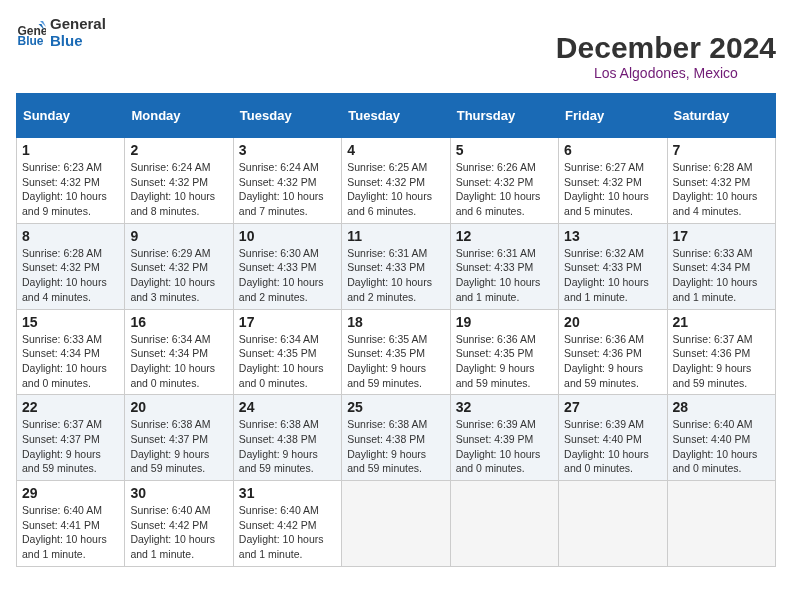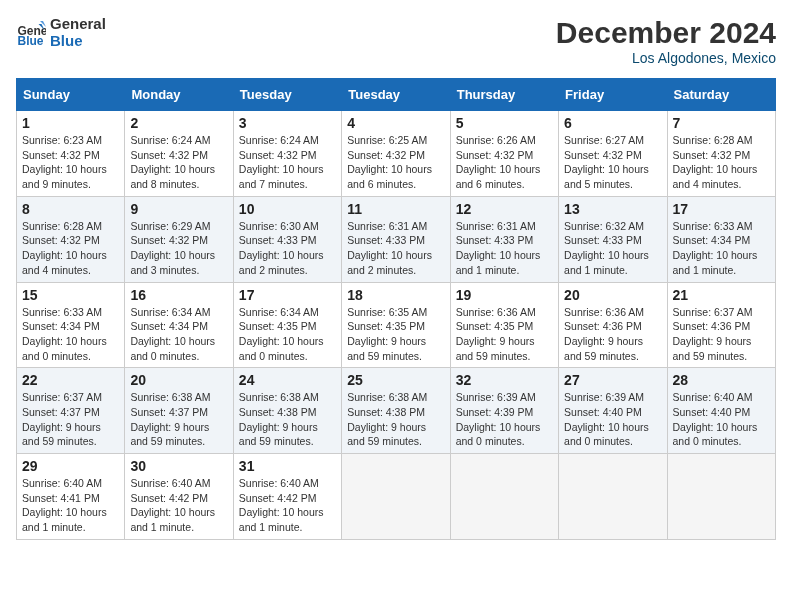--- a/index.html
+++ b/index.html
@@ -19,41 +19,42 @@
     .logo {
       display: flex;
       align-items: center;
       gap: 4px;
     }
     .logo-icon {
       width: 30px;
       height: 30px;
     }
     .title-block {
-      text-align: right;
+      text-align: center;
+      margin-top: 15px;
     }
     .month-title {
       font-size: 30px;
       font-weight: bold;
       color: #333;
     }
     .location {
       font-size: 14px;
-      color: #0c4a6e;
+      color: #701a75;
     }
     .calendar {
       width: 100%;
       border-collapse: collapse;
       font-size: 11px;
     }
     .calendar th {
       background: #1a6ab5;
       color: #fff;
       text-align: left;
-      padding: 8px 6px;
+      padding: 14px 6px;
       font-size: 13px;
       font-weight: bold;
       border: 1px solid #1a6ab5;
     }
     .calendar td {
       border: 1px solid #ccc;
       vertical-align: top;
       padding: 4px 5px;
       width: calc(100% / 7);
       min-height: 80px;

